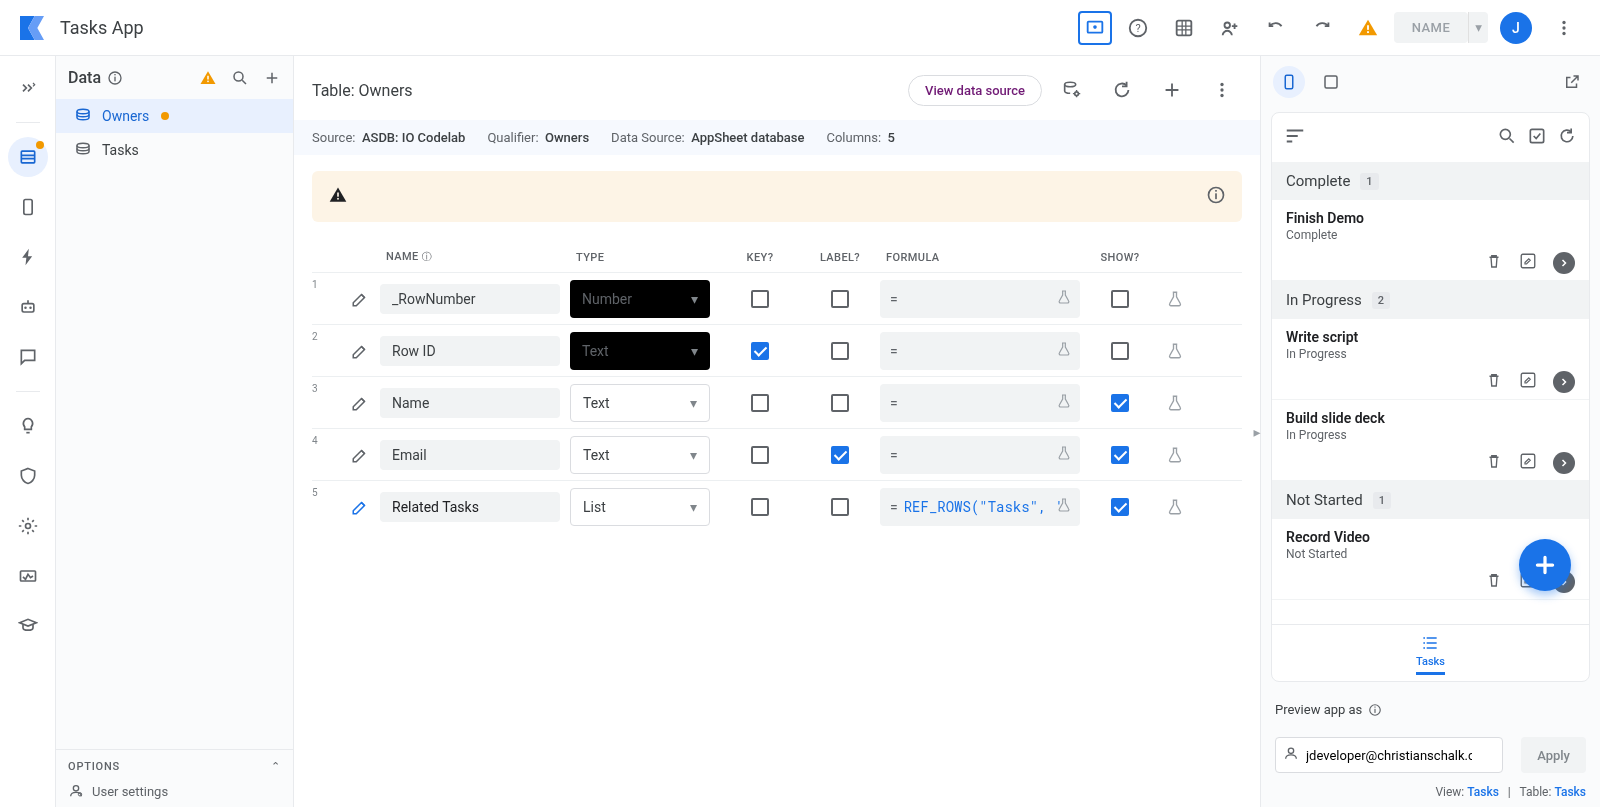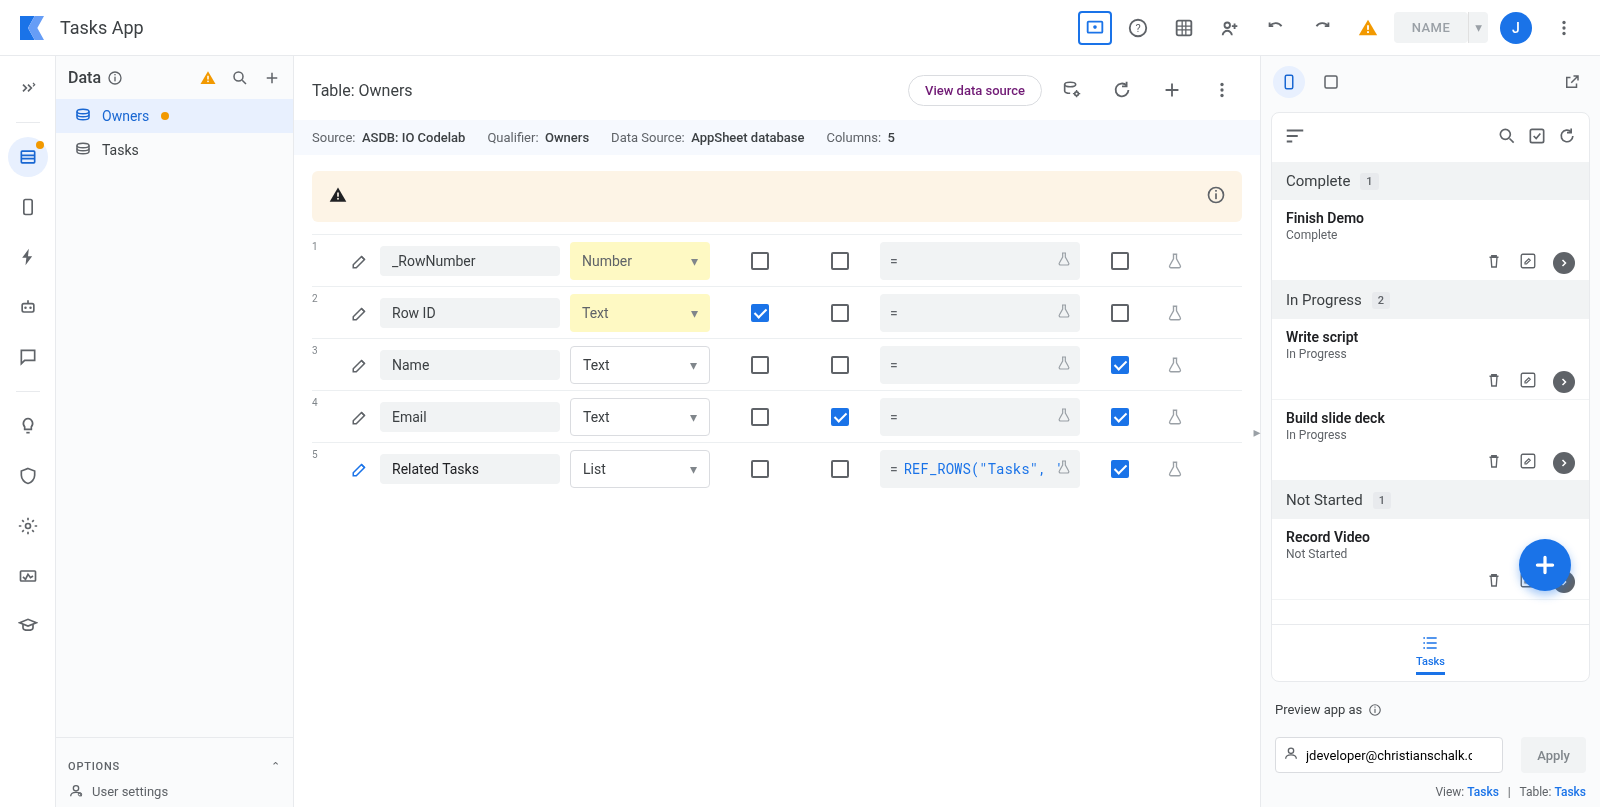--- a/index.html
+++ b/index.html
@@ -26,21 +26,21 @@
 .rail hr { width: 24px; border: none; border-top: 1px solid #e8eaed; margin: 4px 0; }
 
 .sidebar { width: 238px; border-right: 1px solid #e8eaed; background: #fafbfc; display: flex; flex-direction: column; }
 .sidebar-header { display: flex; align-items: center; padding: 12px 12px; gap: 6px; }
 .sidebar-header h2 { font-size: 16px; font-weight: 500; color: #3c4043; }
 .sidebar-header .spacer { flex: 1; }
 .tree { flex: 1; overflow: auto; }
 .tree-item { display: flex; align-items: center; padding: 8px 18px; gap: 10px; font-size: 14px; color: #3c4043; cursor: pointer; }
 .tree-item.selected { background: #e8f0fe; color: #1967d2; }
 .tree-item .status-dot { width: 8px; height: 8px; border-radius: 50%; background: #f29900; margin-left: 2px; }
-.sidebar-footer { border-top: 1px solid #e8eaed; padding: 22px 12px 8px; }
+.sidebar-footer { border-top: 1px solid #e8eaed; padding: 10px 12px 8px; }
 .sidebar-footer .opt-head { display: flex; justify-content: space-between; align-items: center; font-size: 11px; letter-spacing: .8px; color: #5f6368; font-weight: 500; cursor: pointer; }
 .sidebar-footer .opt-item { display: flex; align-items: center; gap: 8px; color: #5f6368; font-size: 13px; margin-top: 10px; }
 
 .main { flex: 1; display: flex; flex-direction: column; min-width: 0; }
 .main-header { padding: 14px 18px 10px; display: flex; align-items: center; gap: 10px; }
 .main-title { font-size: 16px; color: #3c4043; }
 .main-header .spacer { flex: 1; }
 .pill-btn { border: 1px solid #dadce0; background: #fff; color: #701a75; border-radius: 18px; padding: 7px 16px; font-size: 13px; font-weight: 500; cursor: pointer; }
 
 .meta { background: #f6f9fe; padding: 10px 18px; font-size: 13px; color: #5f6368; display: flex; gap: 22px; flex-wrap: wrap; }
@@ -52,21 +52,21 @@
 
 .cols-head { display: grid; grid-template-columns: 28px 40px 190px 150px 80px 80px 210px 60px 50px; gap: 0; padding: 0 18px; font-size: 11px; color: #5f6368; letter-spacing: .4px; font-weight: 500; align-items: center; margin-top: 8px; }
 .cols-head > div { padding: 8px 6px; }
 
 .rows { padding: 0 18px; }
 .row { display: grid; grid-template-columns: 28px 40px 190px 150px 80px 80px 210px 60px 50px; align-items: center; border-top: 1px solid #eceff1; min-height: 52px; }
 .rownum { font-size: 10px; color: #80868b; align-self: flex-start; padding-top: 6px; }
 .editpen { color: #5f6368; display: flex; justify-content: center; cursor: pointer; }
 .editpen.active { color: #1a73e8; }
 .textin { height: 30px; background: #f1f3f4; border: none; border-radius: 4px; padding: 0 12px; font-size: 14px; color: #3c4043; width: 100%; }
-.select-like { height: 38px; background: #fef9c3; border-radius: 4px; display: flex; align-items: center; padding: 0 12px; font-size: 14px; color: #5f6368; justify-content: space-between; cursor: pointer; }
+.select-like { height: 38px; background: #000000; border-radius: 4px; display: flex; align-items: center; padding: 0 12px; font-size: 14px; color: #5f6368; justify-content: space-between; cursor: pointer; }
 .select-like.white { background: #fff; border: 1px solid #dadce0; color: #3c4043; }
 .caret { color: #80868b; }
 .chk { width: 18px; height: 18px; border: 2px solid #5f6368; border-radius: 2px; display: inline-block; cursor: pointer; position: relative; margin: 0 auto; }
 .chk.checked { background: #1a73e8; border-color: #1a73e8; }
 .chk.checked::after { content: ""; position: absolute; left: 4px; top: 0px; width: 5px; height: 10px; border: solid #fff; border-width: 0 2px 2px 0; transform: rotate(45deg); }
 .formula { height: 38px; background: #f1f3f4; border-radius: 4px; display: flex; align-items: center; padding: 0 10px; font-size: 14px; color: #80868b; position: relative; overflow: hidden; }
 .formula .eq { color: #5f6368; margin-right: 6px; }
 .formula .code { font-family: "Roboto Mono", monospace; color: #1a73e8; white-space: nowrap; }
 .formula .flask { position: absolute; right: 8px; color: #9aa0a6; }
 .centered { display: flex; justify-content: center; }
@@ -357,20 +357,31 @@
               <rect x="11" y="15.5" width="2" height="2" fill="#fdf4e6"></rect>
             </svg></span>
         <div class="spacer"></div>
         <span style="color:#5f6368"><svg width="20" height="20" viewBox="0 0 24 24">
               <circle cx="12" cy="12" r="9" fill="none" stroke="currentColor" stroke-width="2"></circle>
               <rect x="11" y="10" width="2" height="7"></rect>
               <rect x="11" y="6" width="2" height="2"></rect>
             </svg></span>
       </div>
 
+      <div class="cols-head">
+        <div></div>
+          <div></div>
+        <div><span>NAME</span> <span style="font-size:10px">ⓘ</span></div>
+        <div>TYPE</div>
+        <div style="text-align:center">KEY?</div>
+        <div style="text-align:center">LABEL?</div>
+        <div>FORMULA</div>
+        <div style="text-align:center">SHOW?</div>
+        <div></div>
+      </div>
 
       <div class="rows" id="rows-container">
           <div class="row">
             <div class="rownum">1</div>
             <div class="editpen ">
               <svg width="18" height="18" viewBox="0 0 24 24">
                 <path d="M3 17l11-11 4 4L7 21H3z" fill="none" stroke="currentColor" stroke-width="2"></path>
                 <path d="M14 6l4 4" stroke="currentColor" stroke-width="2"></path>
               </svg>
             </div>

